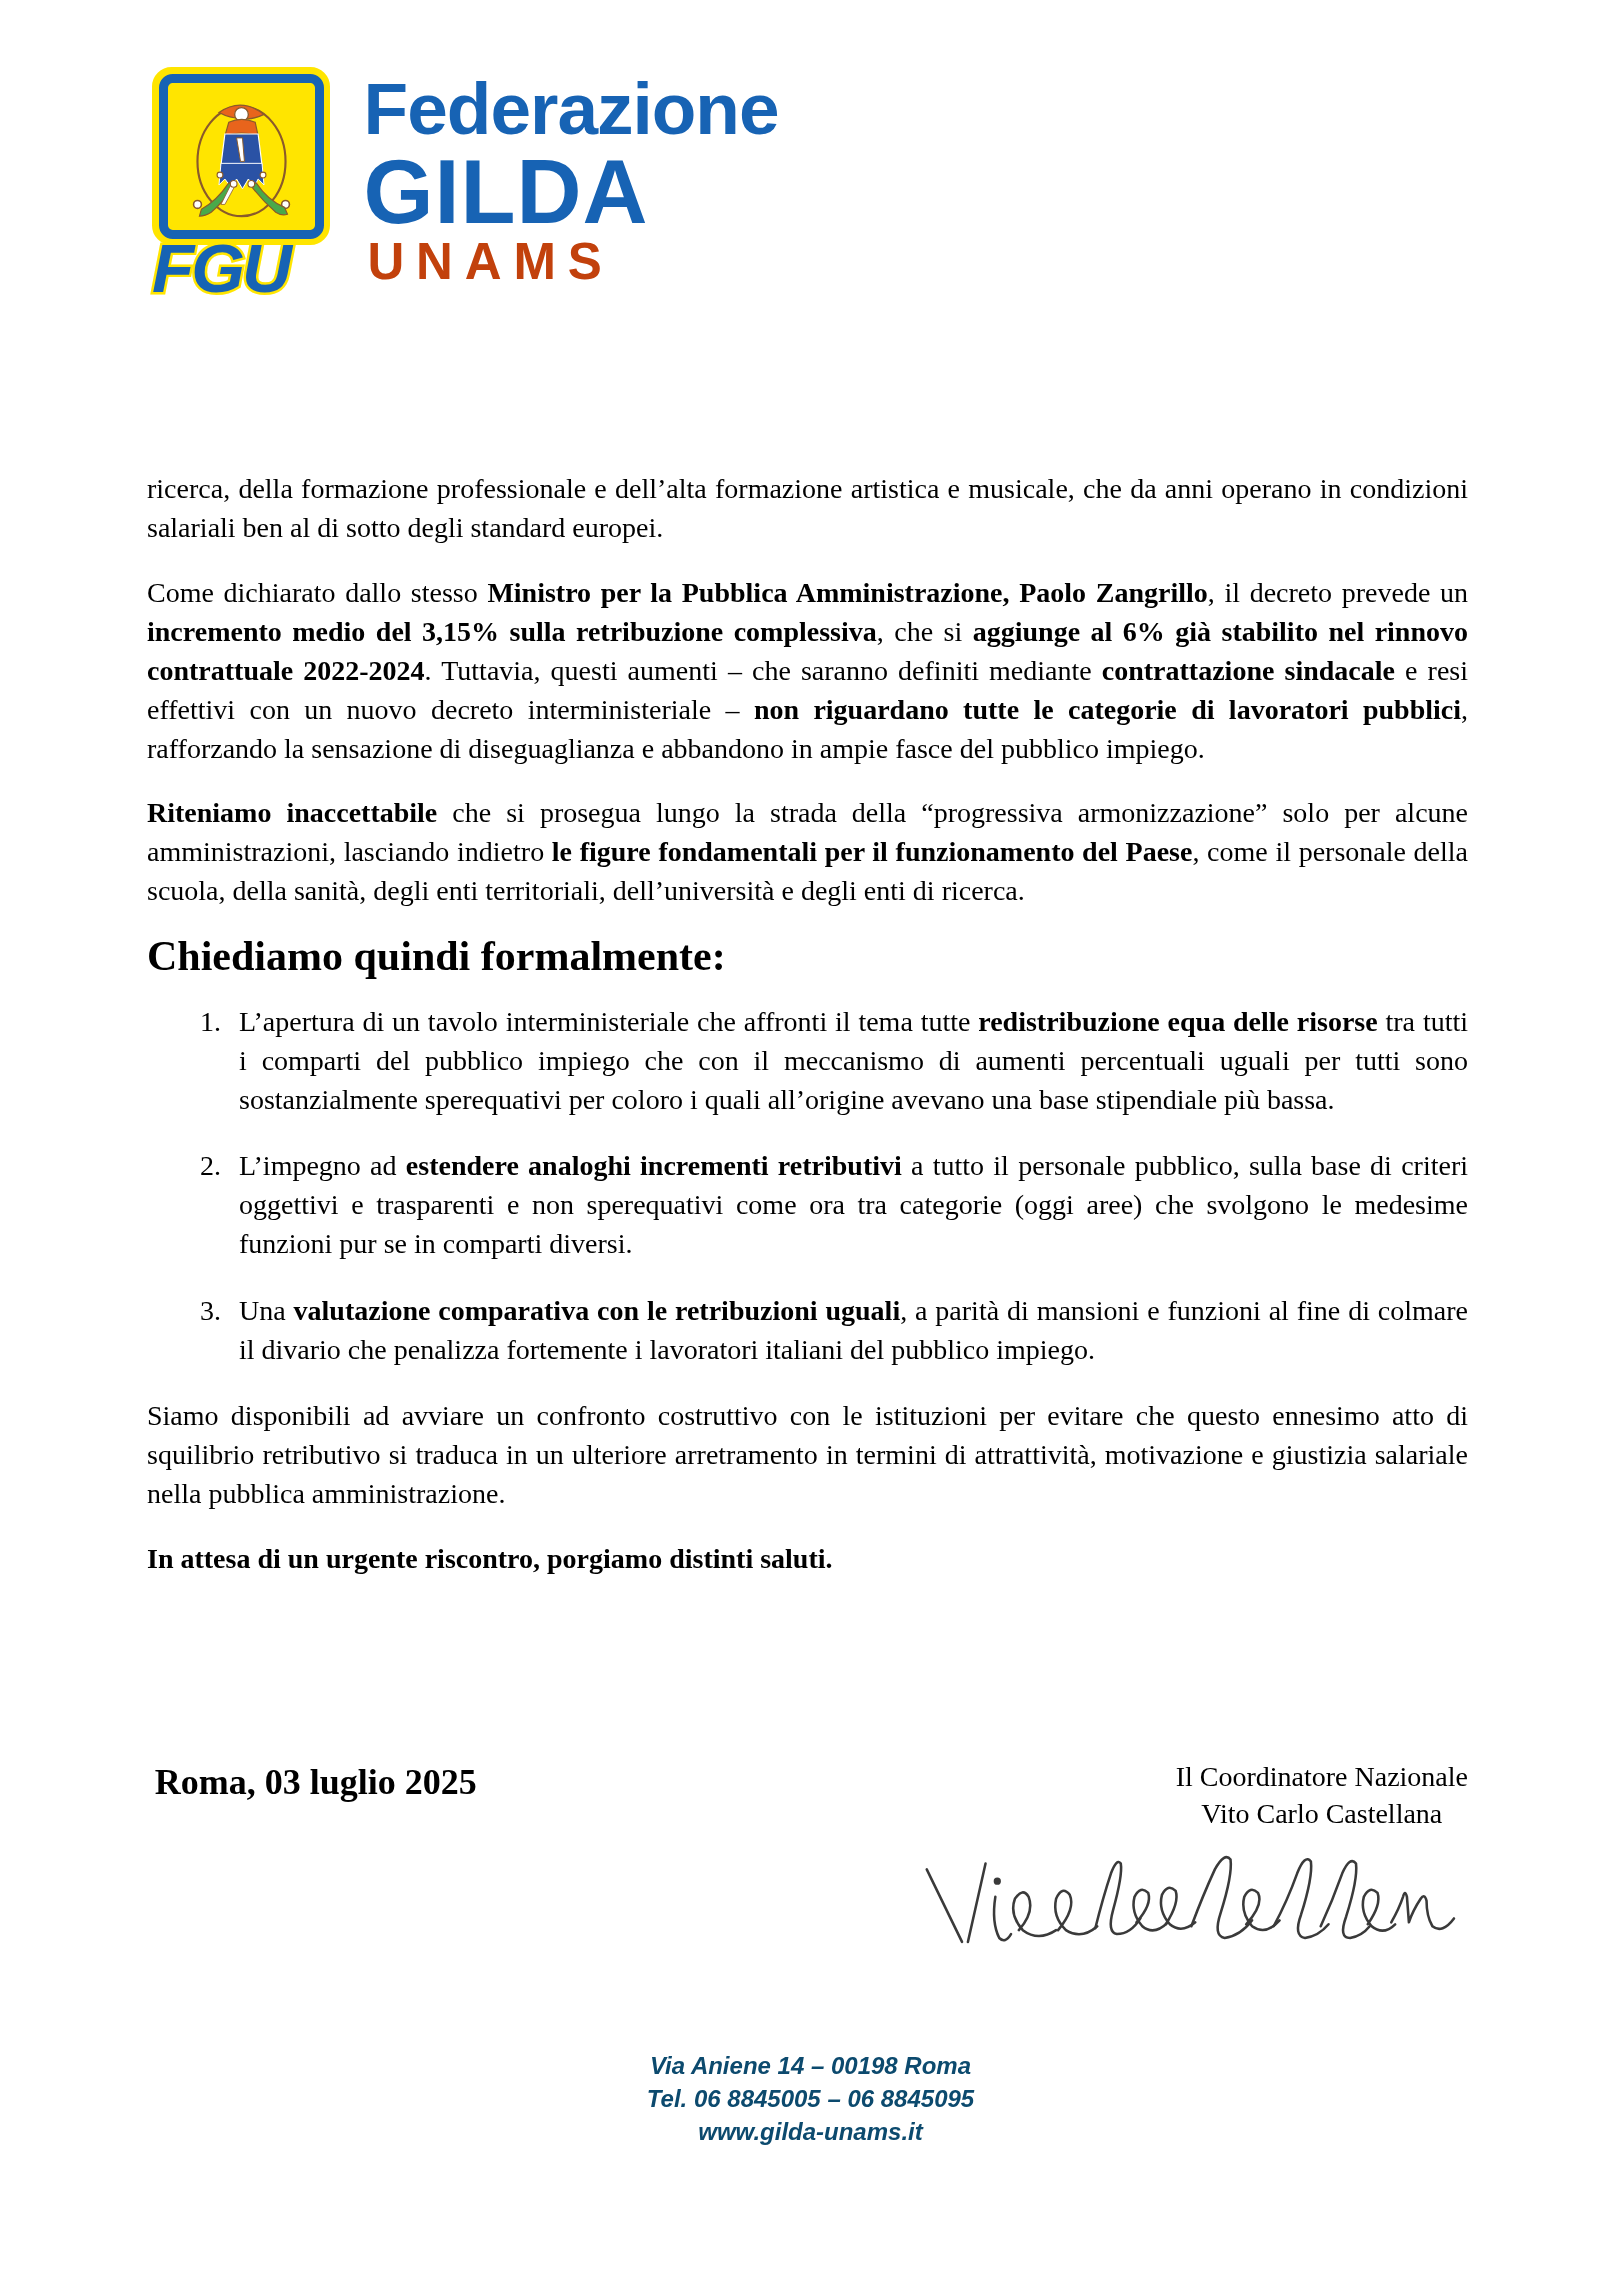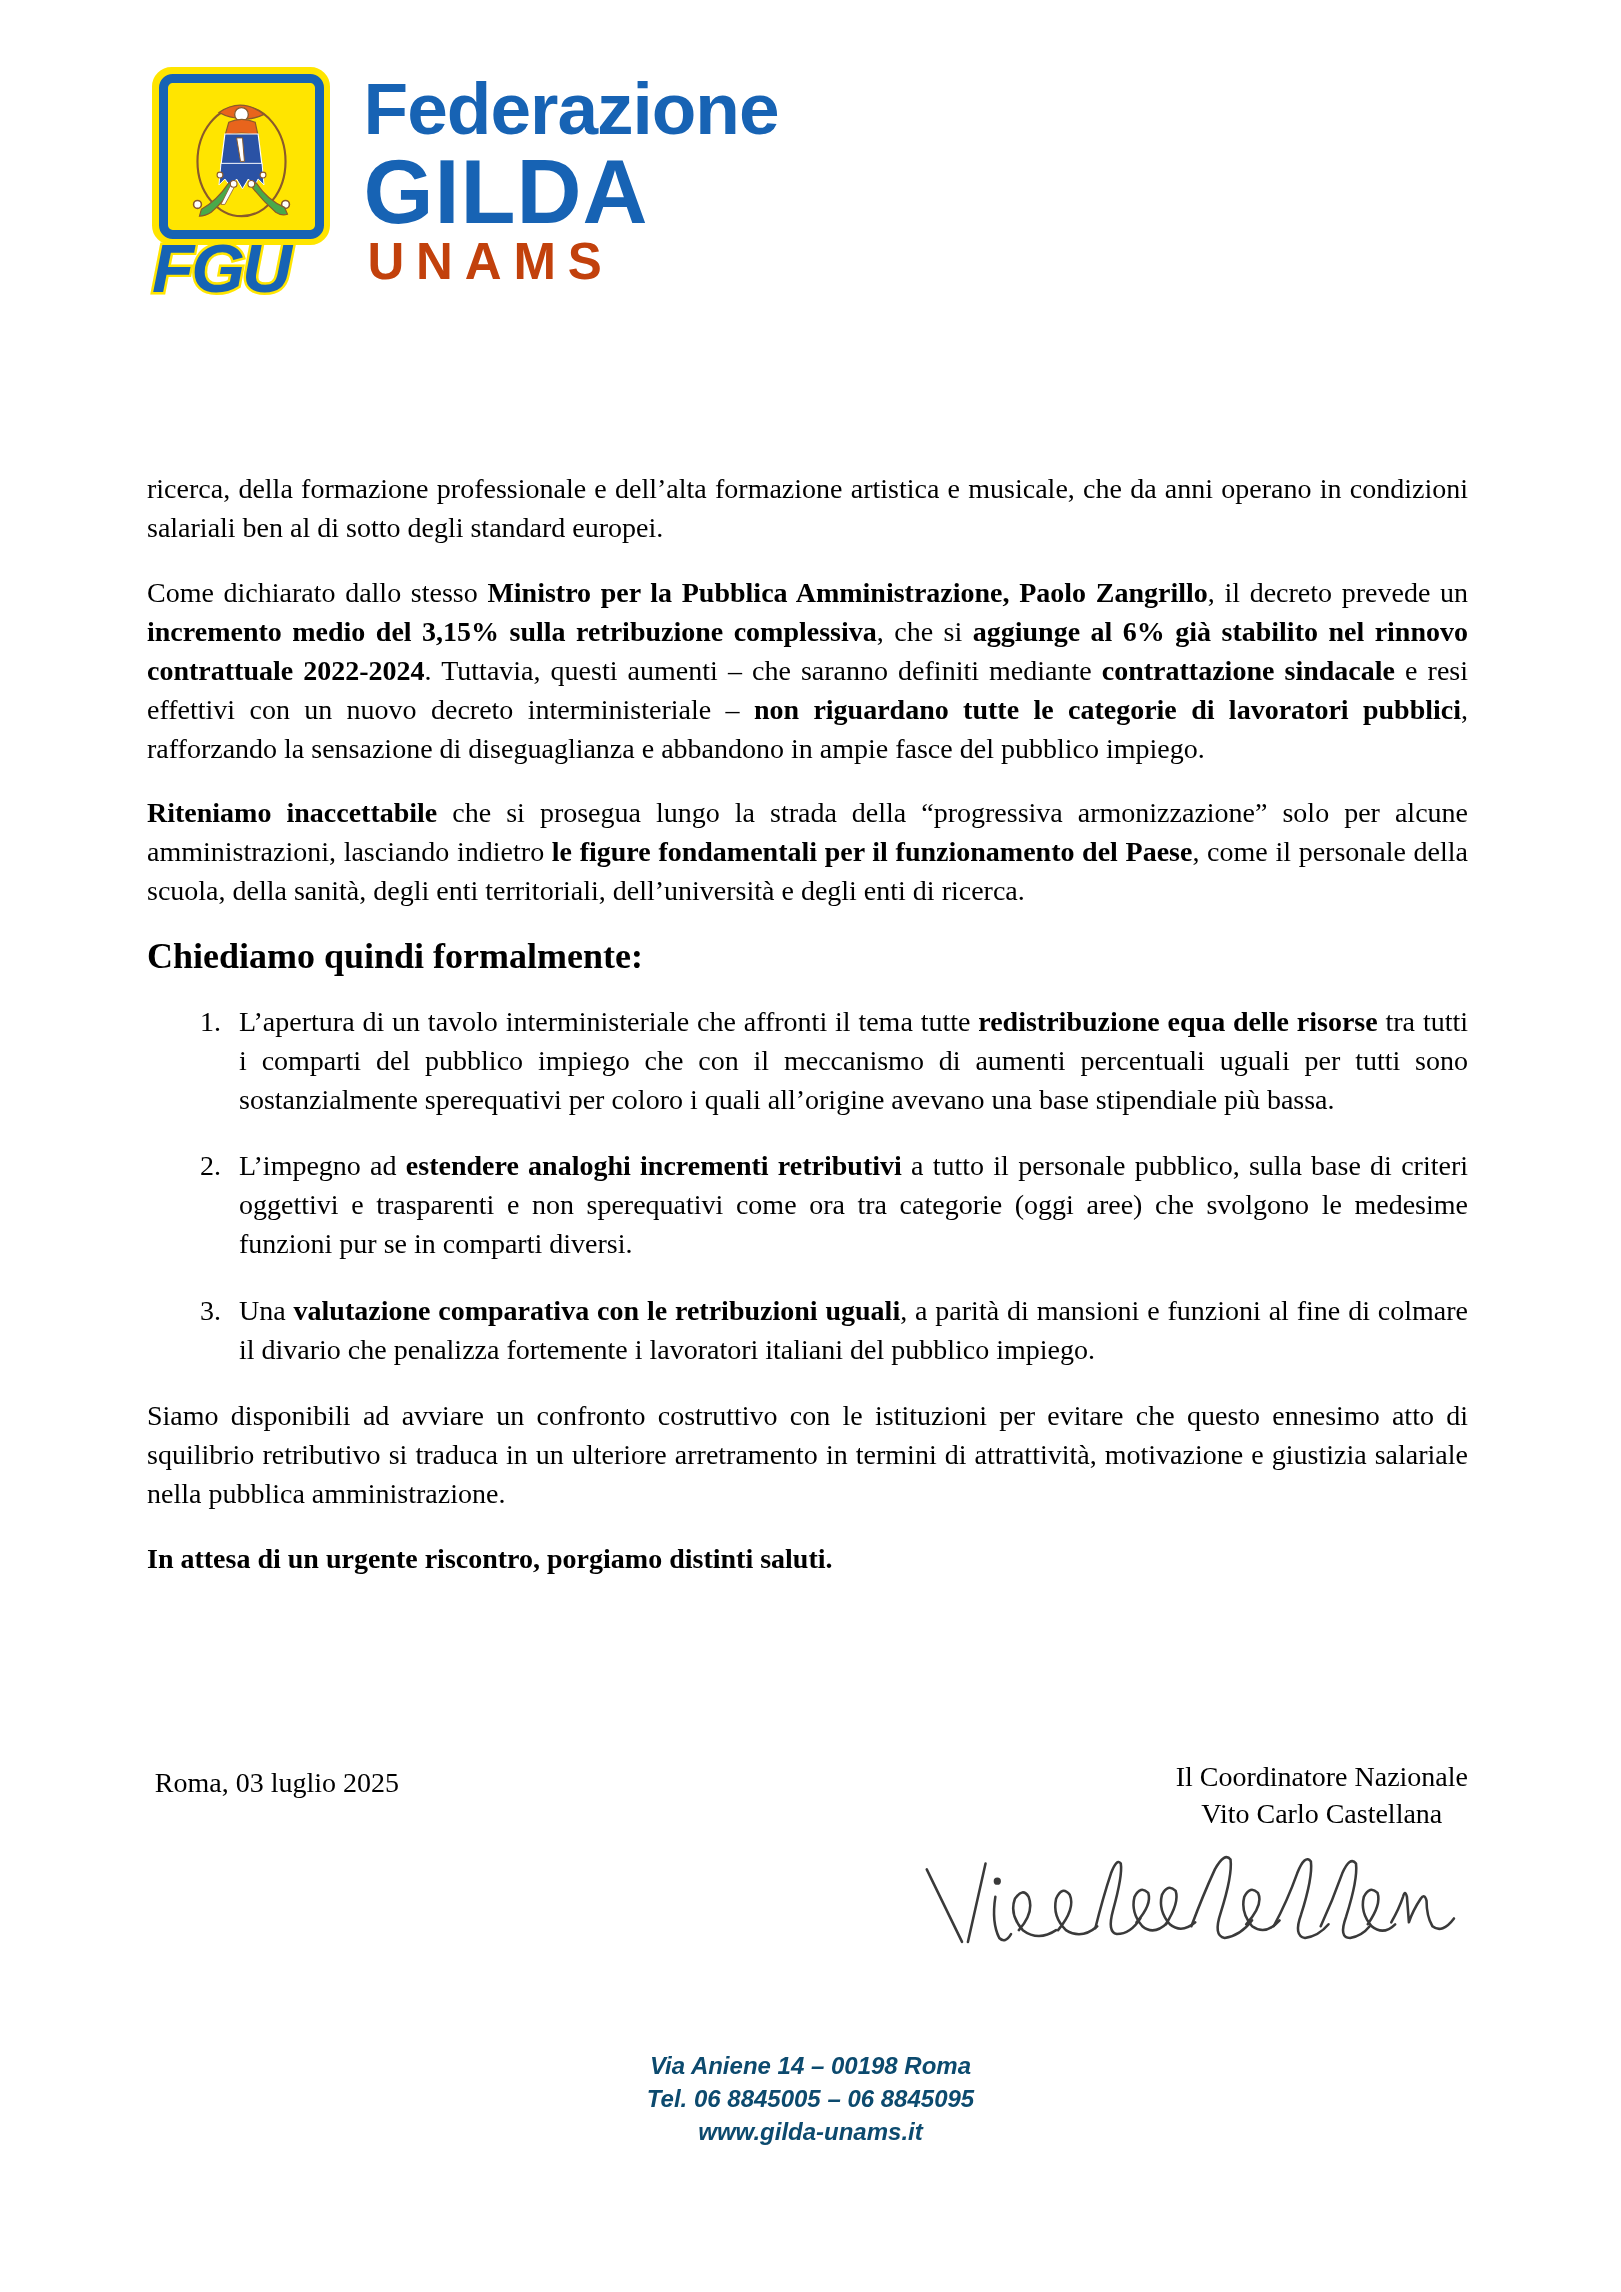--- a/index.html
+++ b/index.html
@@ -133,21 +133,21 @@
     margin: 0 0 25.5px 0;
     font-size: 28px;
     line-height: 39px;
     text-align: justify;
     text-justify: inter-word;
   }
   .b { font-weight: bold; }
 
   h2.ask-heading {
     margin: 9.8px 0 25.5px 0;
-    font-size: 36px;
+    font-size: 42px;
     line-height: 41px;
     font-weight: bold;
   }
 
   ol.demands {
     margin: 0 0 25.5px 0;
     padding-left: 92px;
     list-style: none;
     counter-reset: demand;
   }
@@ -181,22 +181,23 @@
     position: absolute;
     left: 147px;
     top: 1764px;
     width: 1321px;
     height: 225px;
   }
   .sign-date {
     position: absolute;
     left: 7.8px;
     top: 0;
-    font-size: 28px;
+    font-size: 36px;
     line-height: 37px;
+    font-weight: bold;
   }
   .sign-block {
     position: absolute;
     right: 0px;
     top: -5.9px;
     text-align: center;
     font-size: 28px;
     line-height: 37px;
   }
   .signature-img {

